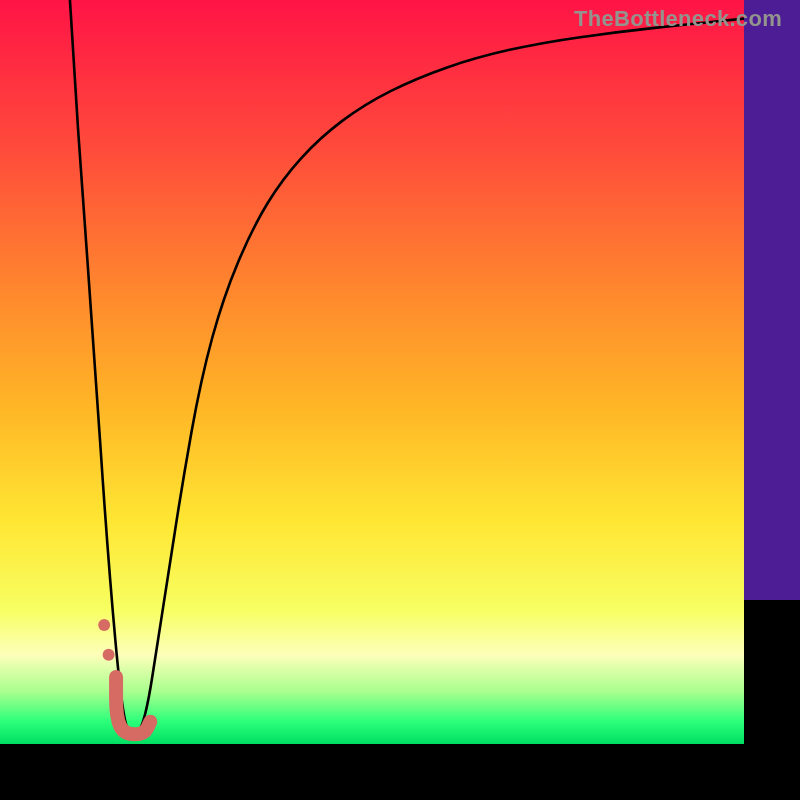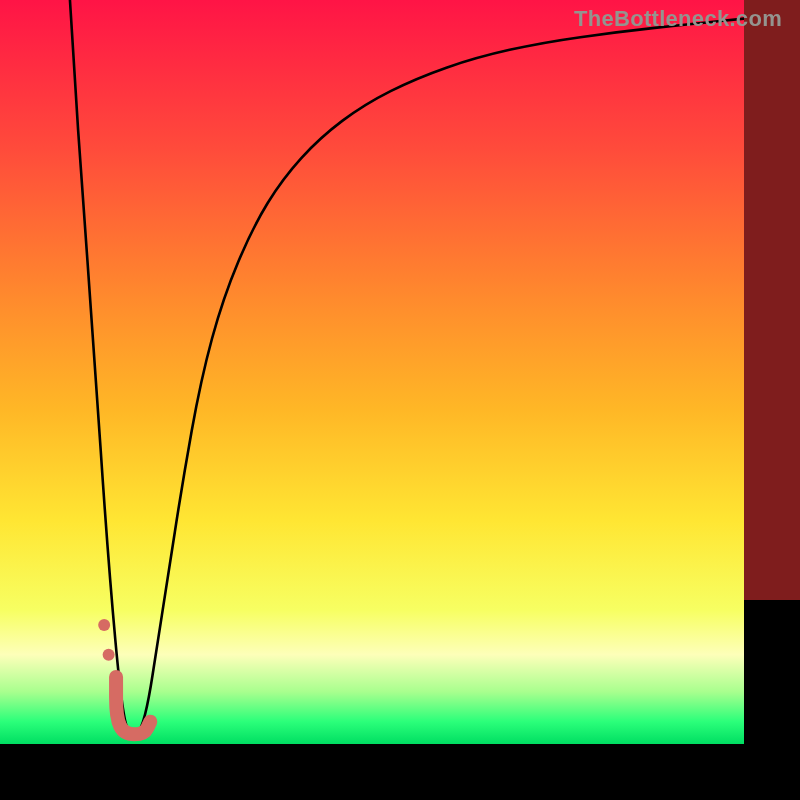--- a/index.html
+++ b/index.html
@@ -9,21 +9,21 @@
     height: 800px;
     background: #000000;
     overflow: hidden;
   }
   .frame {
     position: absolute;
     left: 0;
     top: 0;
     width: 800px;
     height: 600px;
-    background: #7f1d1d;
+    background: #4c1d95;
   }
   .plot-svg {
     position: absolute;
     left: 0;
     top: 0;
     width: 744px;
     height: 744px;
     display: block;
   }
   .watermark {

